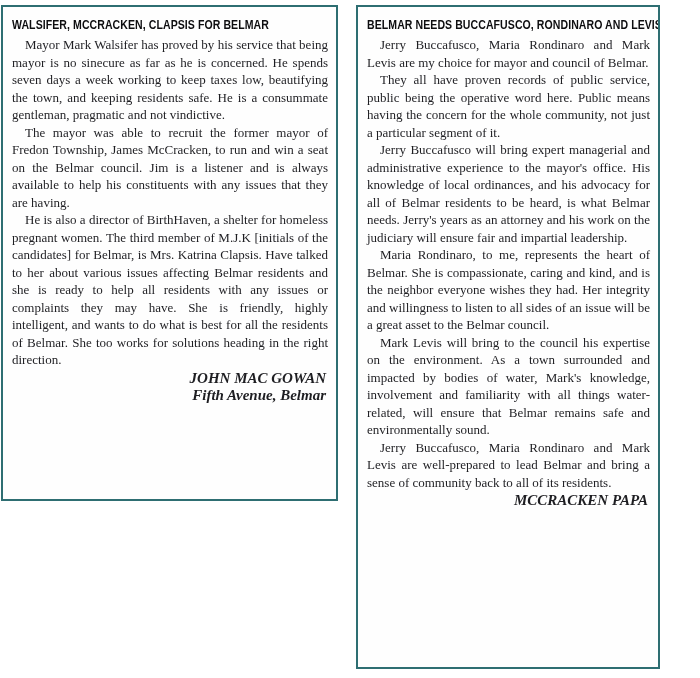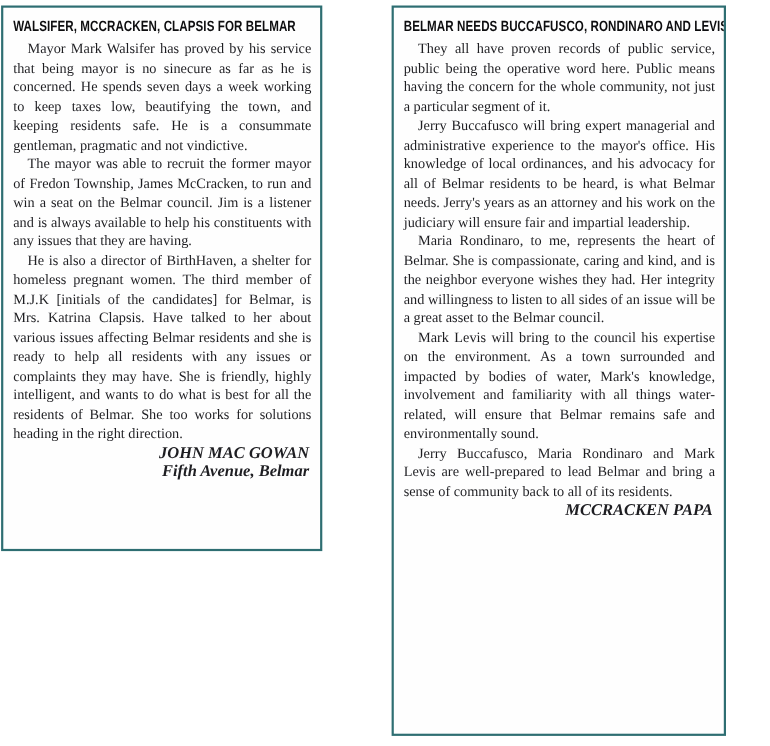--- a/index.html
+++ b/index.html
@@ -18,21 +18,21 @@
     position: absolute;
     top: 5px;
     background: #fefefe;
     border: 2px solid #2e6e72;
     box-sizing: border-box;
     padding: 8px 8px 6px 9px;
     overflow: hidden;
   }
   .letter-box.left {
     left: 1px;
-    width: 292px;
+    width: 337px;
     height: 496px;
   }
   .letter-box.right {
     left: 356px;
     width: 304px;
     height: 664px;
   }
   .headline {
     font-family: "Liberation Sans", sans-serif;
     font-weight: bold;
@@ -89,20 +89,21 @@
       <span class="sig-name">JOHN MAC GOWAN</span>
       <span class="sig-address">Fifth Avenue, Belmar</span>
     </div>
   </article>
 
   <article class="letter-box right">
     <div>
       <span class="headline">BELMAR NEEDS BUCCAFUSCO, RONDINARO AND LEVIS</span>
     </div>
     <div class="body-text">
+      <p>Jerry Buccafusco, Maria Rondinaro and Mark Levis are my choice for mayor and council of Belmar.</p>
       <p>They all have proven records of public service, public being the operative word here. Public means having the concern for the whole community, not just a particular segment of it.</p>
       <p>Jerry Buccafusco will bring expert managerial and administrative experience to the mayor's office. His knowledge of local ordinances, and his advocacy for all of Belmar residents to be heard, is what Belmar needs. Jerry's years as an attorney and his work on the judiciary will ensure fair and impartial leadership.</p>
       <p>Maria Rondinaro, to me, represents the heart of Belmar. She is compassionate, caring and kind, and is the neighbor everyone wishes they had. Her integrity and willingness to listen to all sides of an issue will be a great asset to the Belmar council.</p>
       <p>Mark Levis will bring to the council his expertise on the environment. As a town surrounded and impacted by bodies of water, Mark's knowledge, involvement and familiarity with all things water-related, will ensure that Belmar remains safe and environmentally sound.</p>
       <p>Jerry Buccafusco, Maria Rondinaro and Mark Levis are well-prepared to lead Belmar and bring a sense of community back to all of its residents.</p>
     </div>
     <div class="signature">
       <span class="sig-name">MCCRACKEN PAPA</span>
     </div>
   </article>

